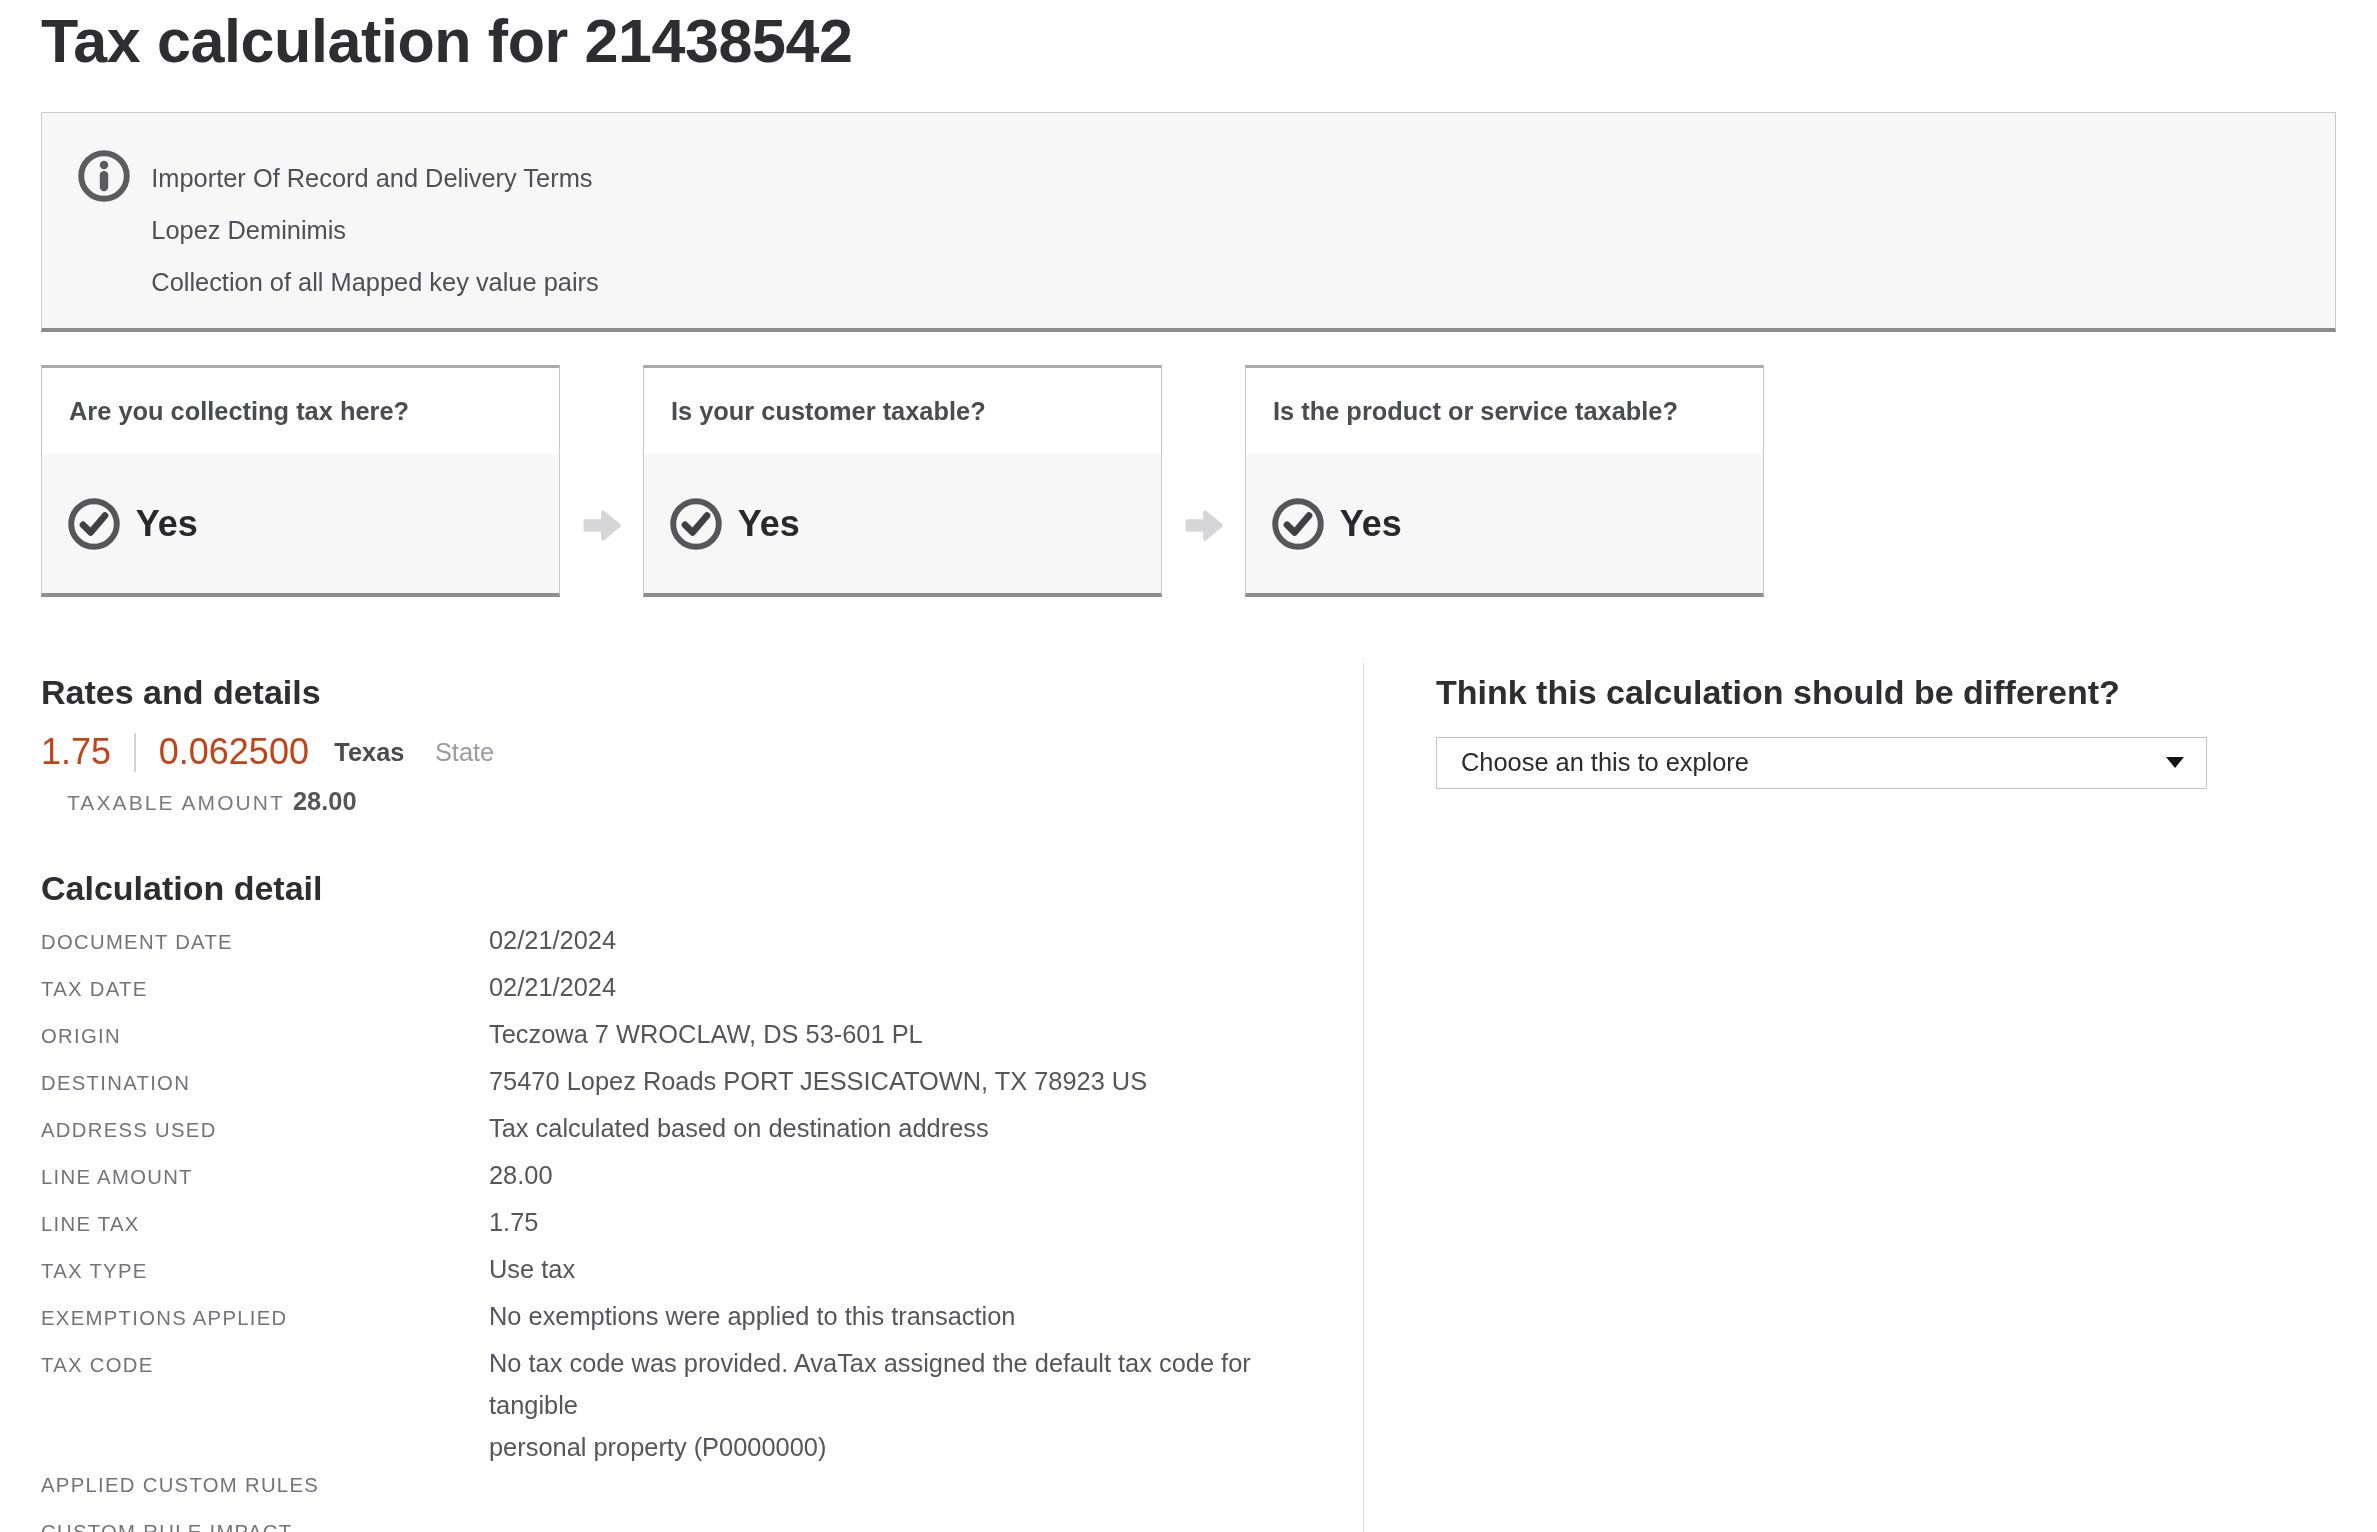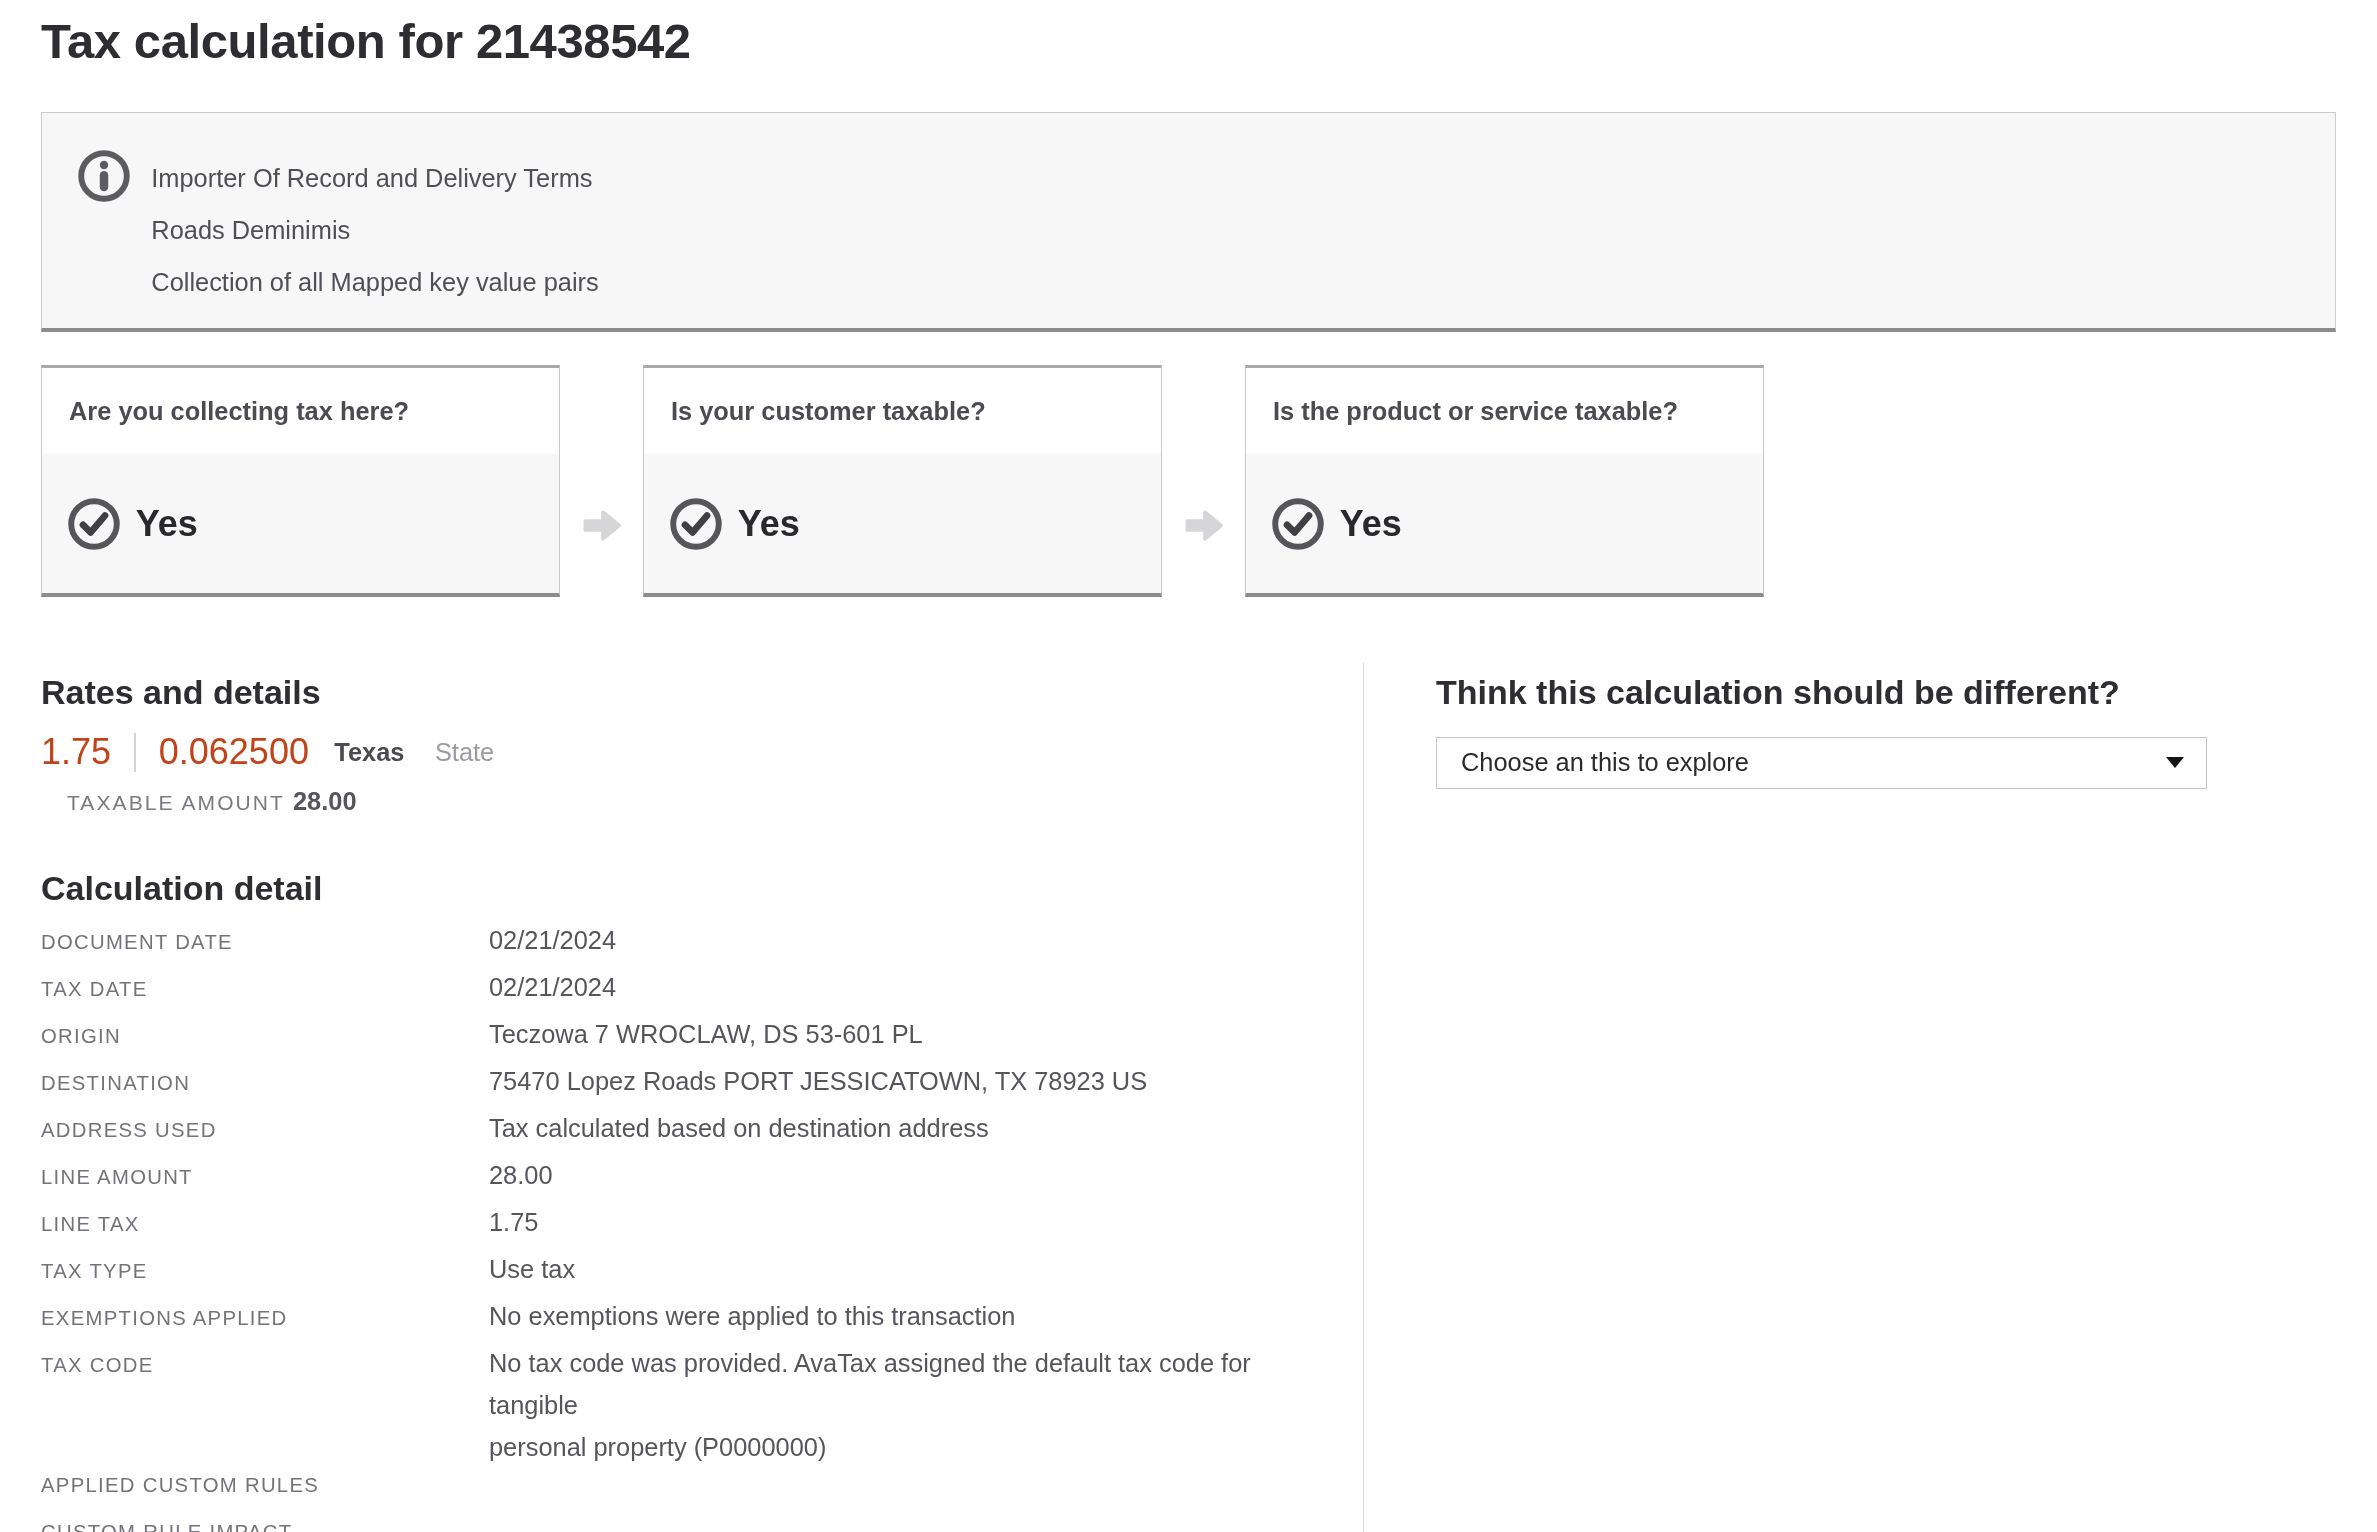--- a/index.html
+++ b/index.html
@@ -6,21 +6,21 @@
   html, body { margin: 0; padding: 0; background: #ffffff; }
   body {
     width: 2377px;
     min-height: 1532px;
     font-family: "Liberation Sans", sans-serif;
     color: #2d2d32;
   }
   .page { padding: 12px 41px 0 41px; }
 
   .h1 {
-    font-size: 49px; font-weight: 600; line-height: 59px;
+    font-size: 61px; font-weight: 600; line-height: 59px;
     margin: 0; color: #2d2d32; letter-spacing: -0.4px;
   }
 
   
   .info-box {
     margin-top: 41px; height: 220px;
     background: var(--panel_bg, #f7f7f7);
     border: 1.7px solid var(--border_gray, #cbcbcb);
     border-bottom: 4.2px solid #8d8d8d;
     display: flex; padding: 36px 34px 0 35px;
@@ -100,21 +100,21 @@
   <section class="info-box">
     <span class="info-icon">
       <svg viewBox="0 0 64 64">
         <circle cx="32" cy="32" r="27" fill="none" stroke="#5c5c60" stroke-width="7"></circle>
         <circle cx="32" cy="19" r="5" fill="#5c5c60"></circle>
         <path d="M32 31 V45" fill="none" stroke="#5c5c60" stroke-width="10" stroke-linecap="round"></path>
       </svg>
     </span>
     <div class="info-items">
       <div class="info-item">Importer Of Record and Delivery Terms</div>
-      <div class="info-item">Roads Deminimis</div>
+      <div class="info-item">Lopez Deminimis</div>
       <div class="info-item">Collection of all Mapped key value pairs</div>
     </div>
   </section>
 
   <div class="cards-row">
 
     <div class="card">
       <div class="card-question">Are you collecting tax here?</div>
       <div class="card-answer">
         <span class="check-icon">

